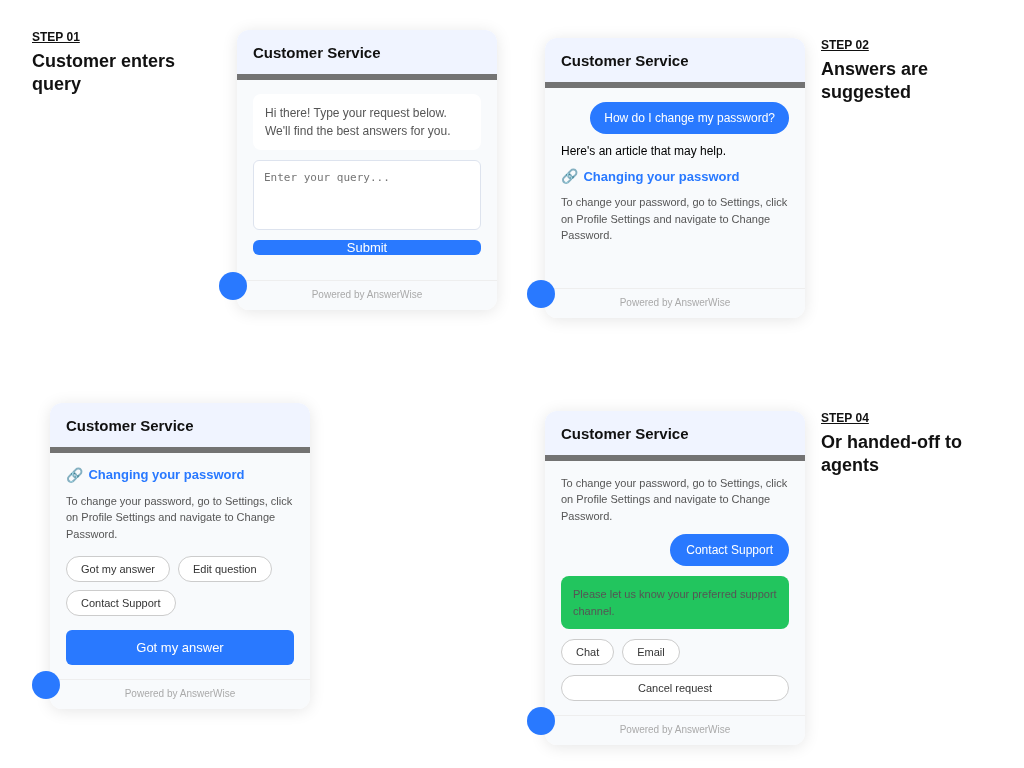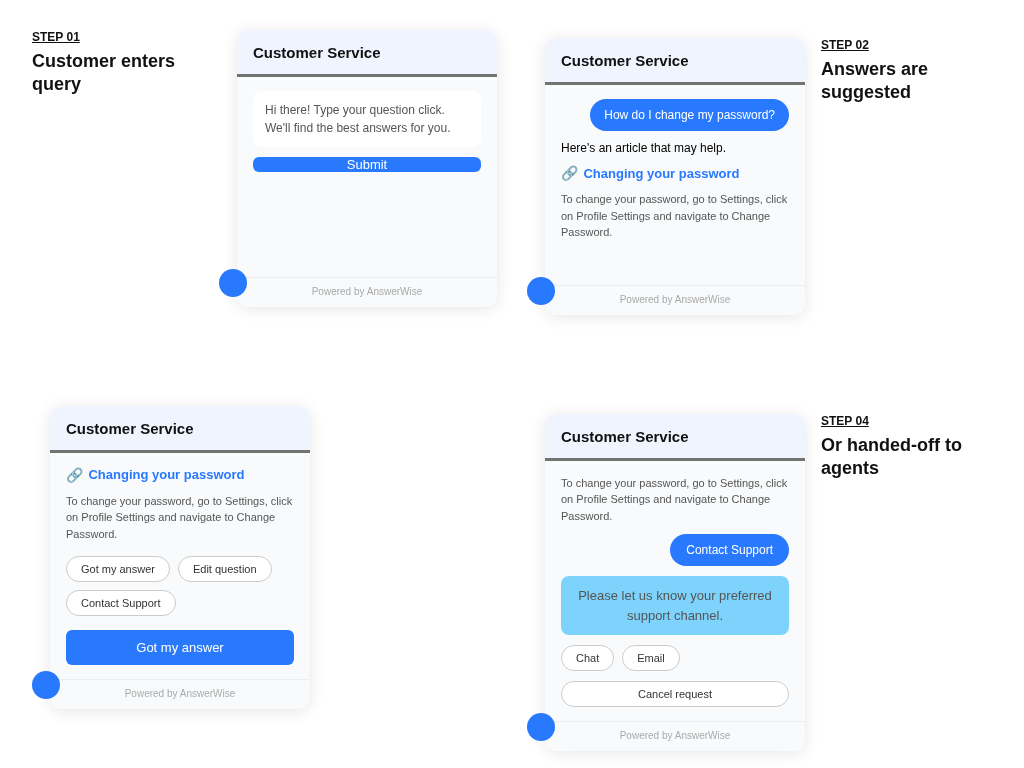--- a/index.html
+++ b/index.html
@@ -67,21 +67,21 @@
       background: #fff;
       border-radius: 12px;
       box-shadow: 0 2px 16px rgba(0,0,0,0.10);
       width: 260px;
       overflow: hidden;
       flex-shrink: 0;
     }
     .widget-header {
       background: #f0f4ff;
       padding: 14px 16px 12px;
-      border-bottom: 3px solid #737373;
+      border-bottom: 6px solid #737373;
     }
     .widget-header-title {
       font-size: 15px;
       font-weight: 600;
       color: #111;
     }
     .widget-body {
       padding: 14px 16px;
       background: #f8fafc;
       min-height: 200px;
@@ -193,27 +193,26 @@
       color: #fff;
       border: none;
       border-radius: 20px;
       padding: 9px 16px;
       font-size: 12px;
       font-weight: 500;
       cursor: pointer;
       align-self: flex-end;
     }
     .support-msg {
-      background: #7dd3fc;
+      background: #22c55e;
       border-radius: 8px;
       padding: 10px 12px;
-      font-size: 13px;
+      font-size: 11px;
       color: #555;
       line-height: 1.5;
-      text-align: center;
     }
     .channel-buttons {
       display: flex;
       gap: 8px;
       flex-wrap: wrap;
     }
     
     .cell.right-cell {
       flex-direction: row-reverse;
       margin-top: 8px;
@@ -233,21 +232,22 @@
       <span class="step-num">STEP 01</span>
       <span class="step-desc">Customer enters query</span>
     </div>
     <div class="widget-wrapper">
       <div class="chat-bubble-indicator"></div>
       <div class="widget">
         <div class="widget-header">
           <span class="widget-header-title">Customer Service</span>
         </div>
         <div class="widget-body">
-          <div class="intro-text">Hi there! Type your question click. We'll find the best answers for you.</div>
+          <div class="intro-text">Hi there! Type your request below. We'll find the best answers for you.</div>
+          <textarea class="query-input" placeholder="Enter your query..." style=""></textarea>
           <div class="submit-btn">Submit</div>
         </div>
         <div class="widget-footer">Powered by AnswerWise</div>
       </div>
     </div>
   </div>
 
   <div class="cell right-cell">
     <div class="step-label-area right">
       <span class="step-num">STEP 02</span>

